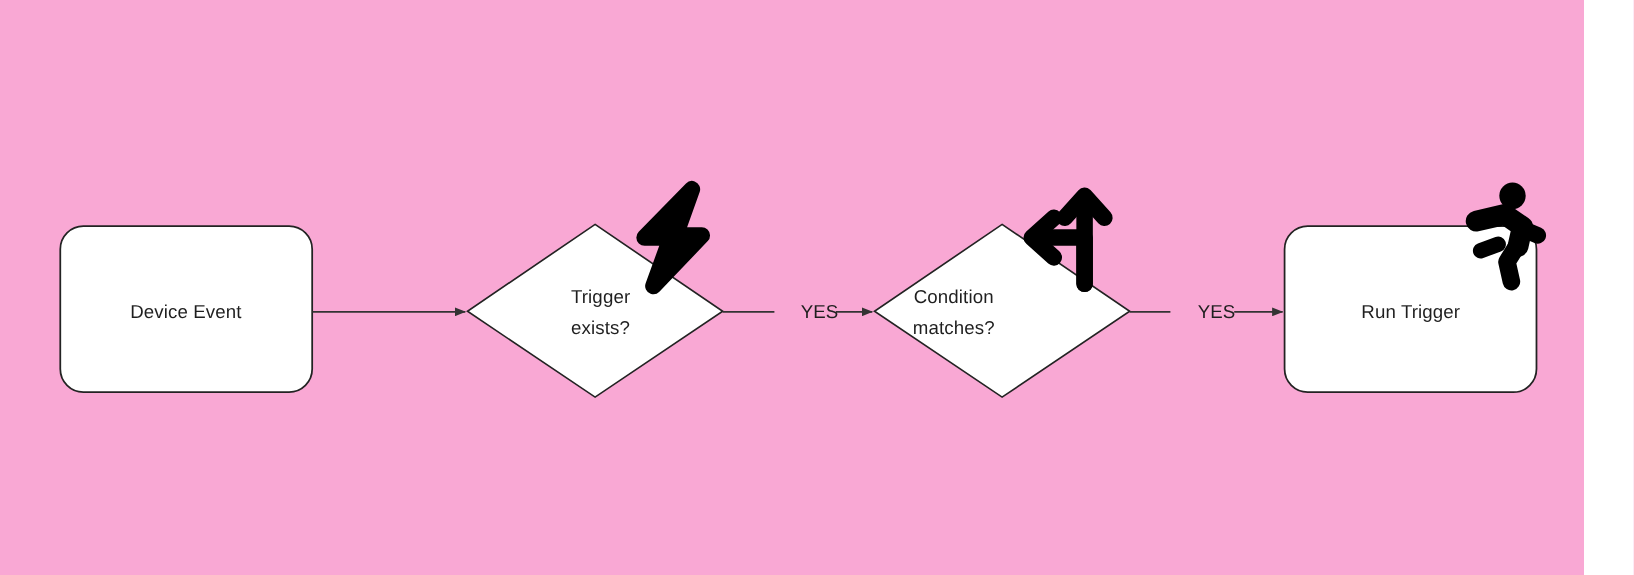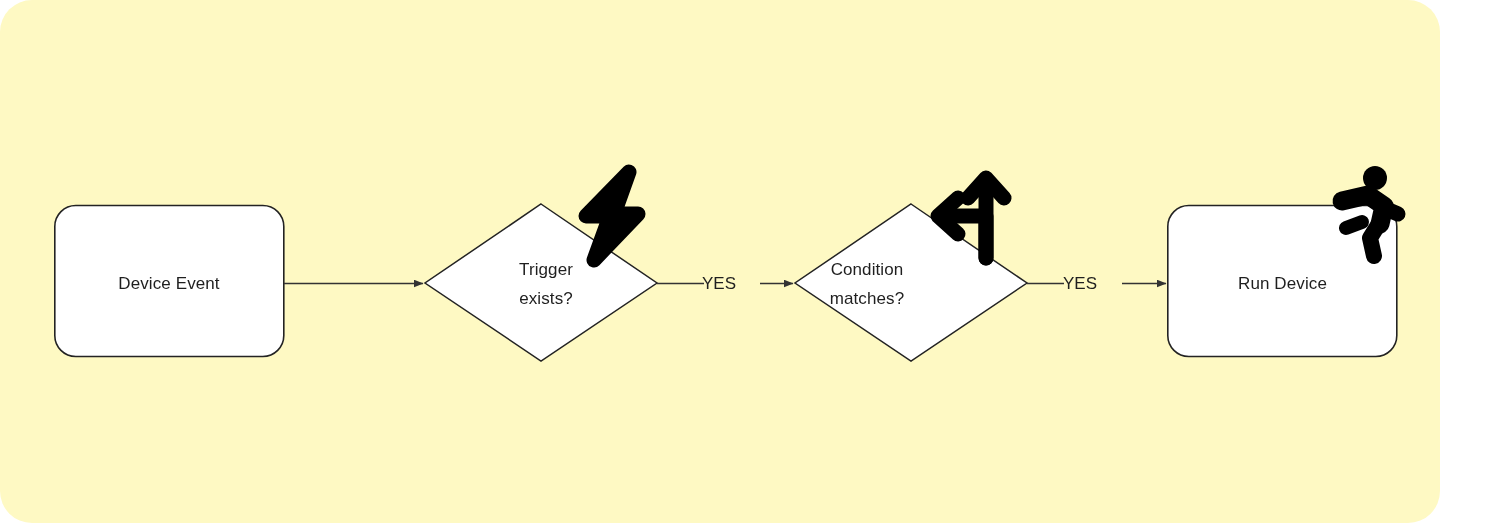--- a/index.html
+++ b/index.html
@@ -7,23 +7,22 @@
     padding: 0;
     background: #ffffff;
   }
   body {
     font-family: "Liberation Sans", "DejaVu Sans", sans-serif;
   }
   #canvas {
     position: relative;
     width: 1440px;
     height: 523px;
-    background: #fef9c3;
+    background: #f9a8d4;
     overflow: hidden;
-    border-radius: 32px;
   }
   .flow-svg {
     position: absolute;
     left: 0;
     top: 0;
     width: 1485px;
     height: 523px;
   }
   .node-shape {
     fill: #ffffff;
@@ -51,21 +50,21 @@
     line-height: 29px;
     letter-spacing: 0.1px;
     white-space: pre-line;
     pointer-events: none;
   }
   .edge-label {
     position: absolute;
     color: #1f1f1f;
     font-size: 17px;
     line-height: 20px;
-    text-align: left;
+    text-align: right;
   }
   .deco-icon {
     position: absolute;
   }
   .deco-icon svg {
     display: block;
     overflow: visible;
   }
 </style>
 </head>
@@ -98,21 +97,21 @@
   </svg>
 
   <div class="node-label" style="left:54px; top:269px; width:230px;">Device Event</div>
 
   <div class="node-label" style="left:430px; top:255px; width:232px;">Trigger
 exists?</div>
 
   <div class="node-label" style="left:751px; top:255px; width:232px;">Condition
 matches?</div>
 
-  <div class="node-label" style="left:1167px; top:269px; width:231px;">Run Device</div>
+  <div class="node-label" style="left:1167px; top:269px; width:231px;">Run Trigger</div>
 
   <div class="edge-label" style="left:702px; top:274px; width:60px;">YES</div>
 
   <div class="edge-label" style="left:1063px; top:274px; width:60px;">YES</div>
 
   <div class="deco-icon" style="left:572px; top:164px; width:80px; height:104px;">
     <svg width="80" height="104" viewBox="0 0 80 104">
       <path d="M57 8 L14 52 L38 52 L22 96 L66 50 L42 50 Z" fill="#000000" stroke="#000000" stroke-width="15" stroke-linejoin="round" stroke-linecap="round"></path>
     </svg>
   </div>

